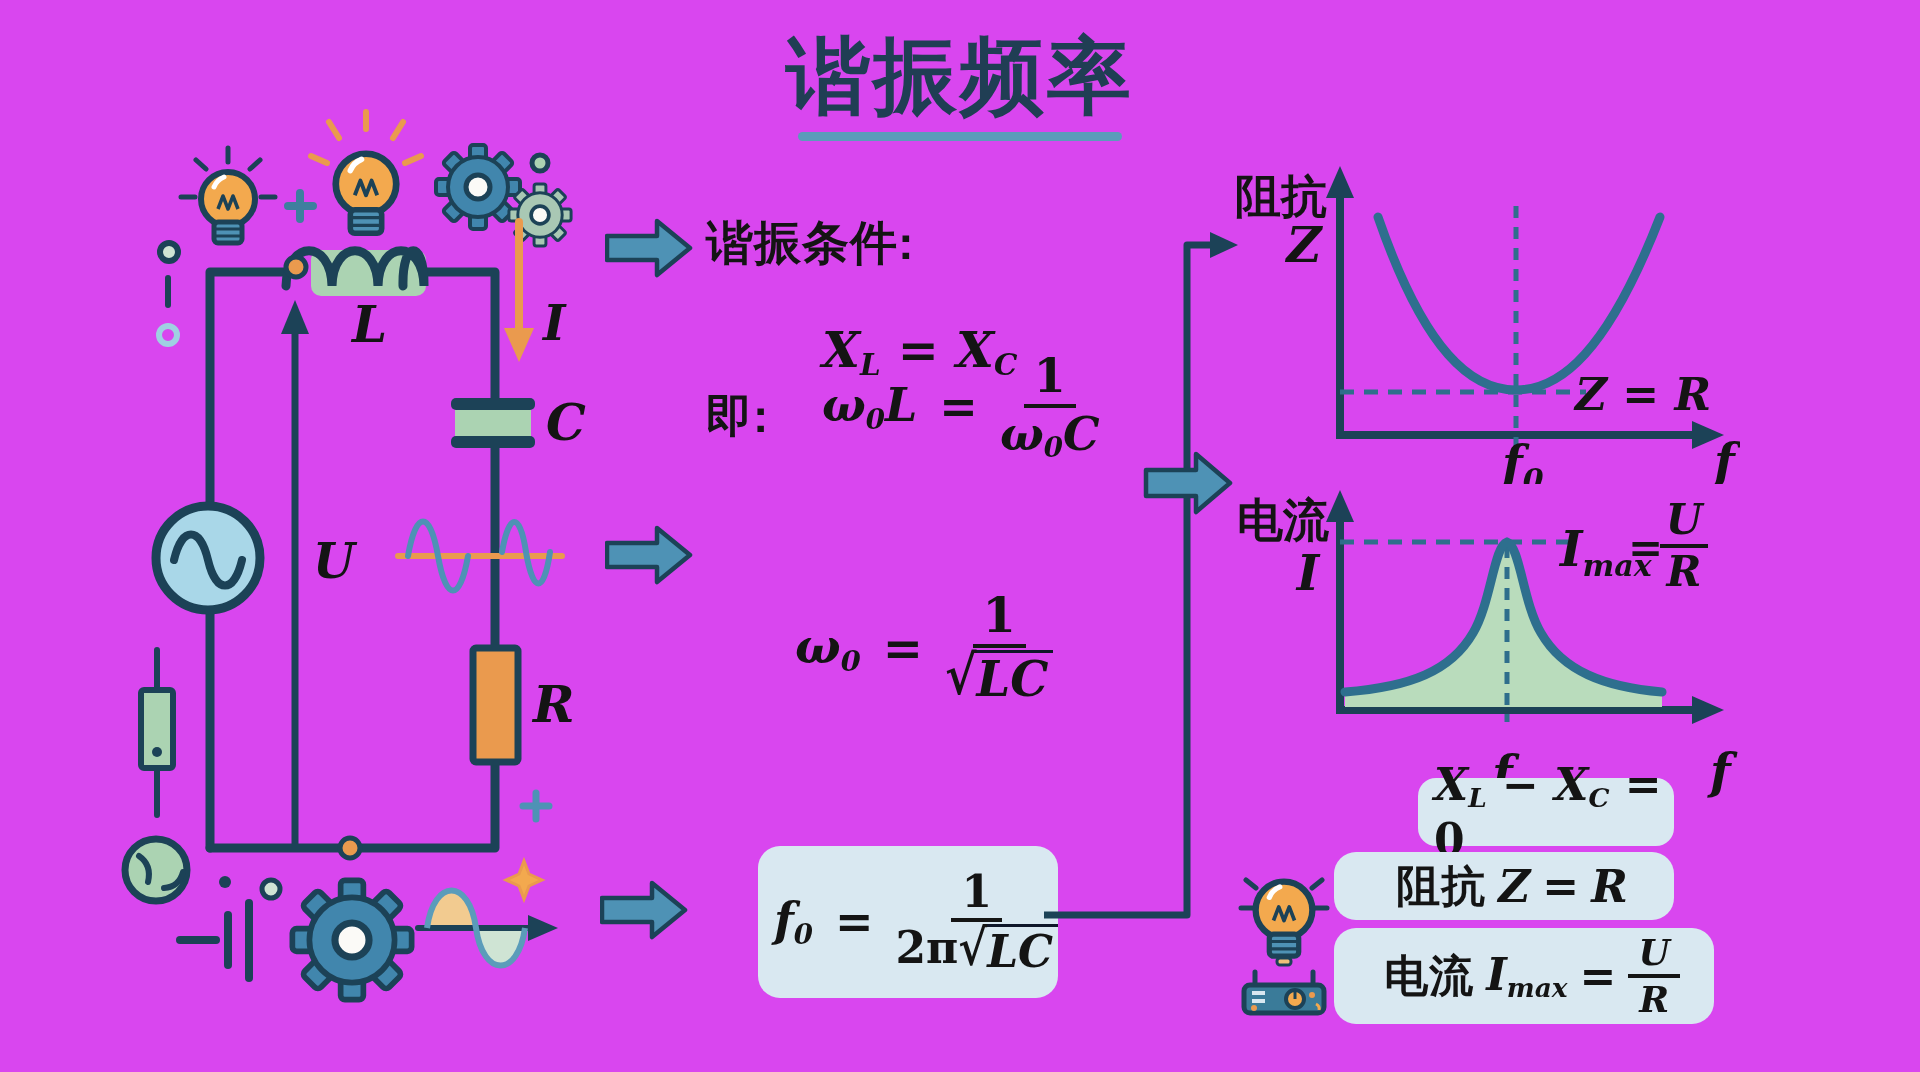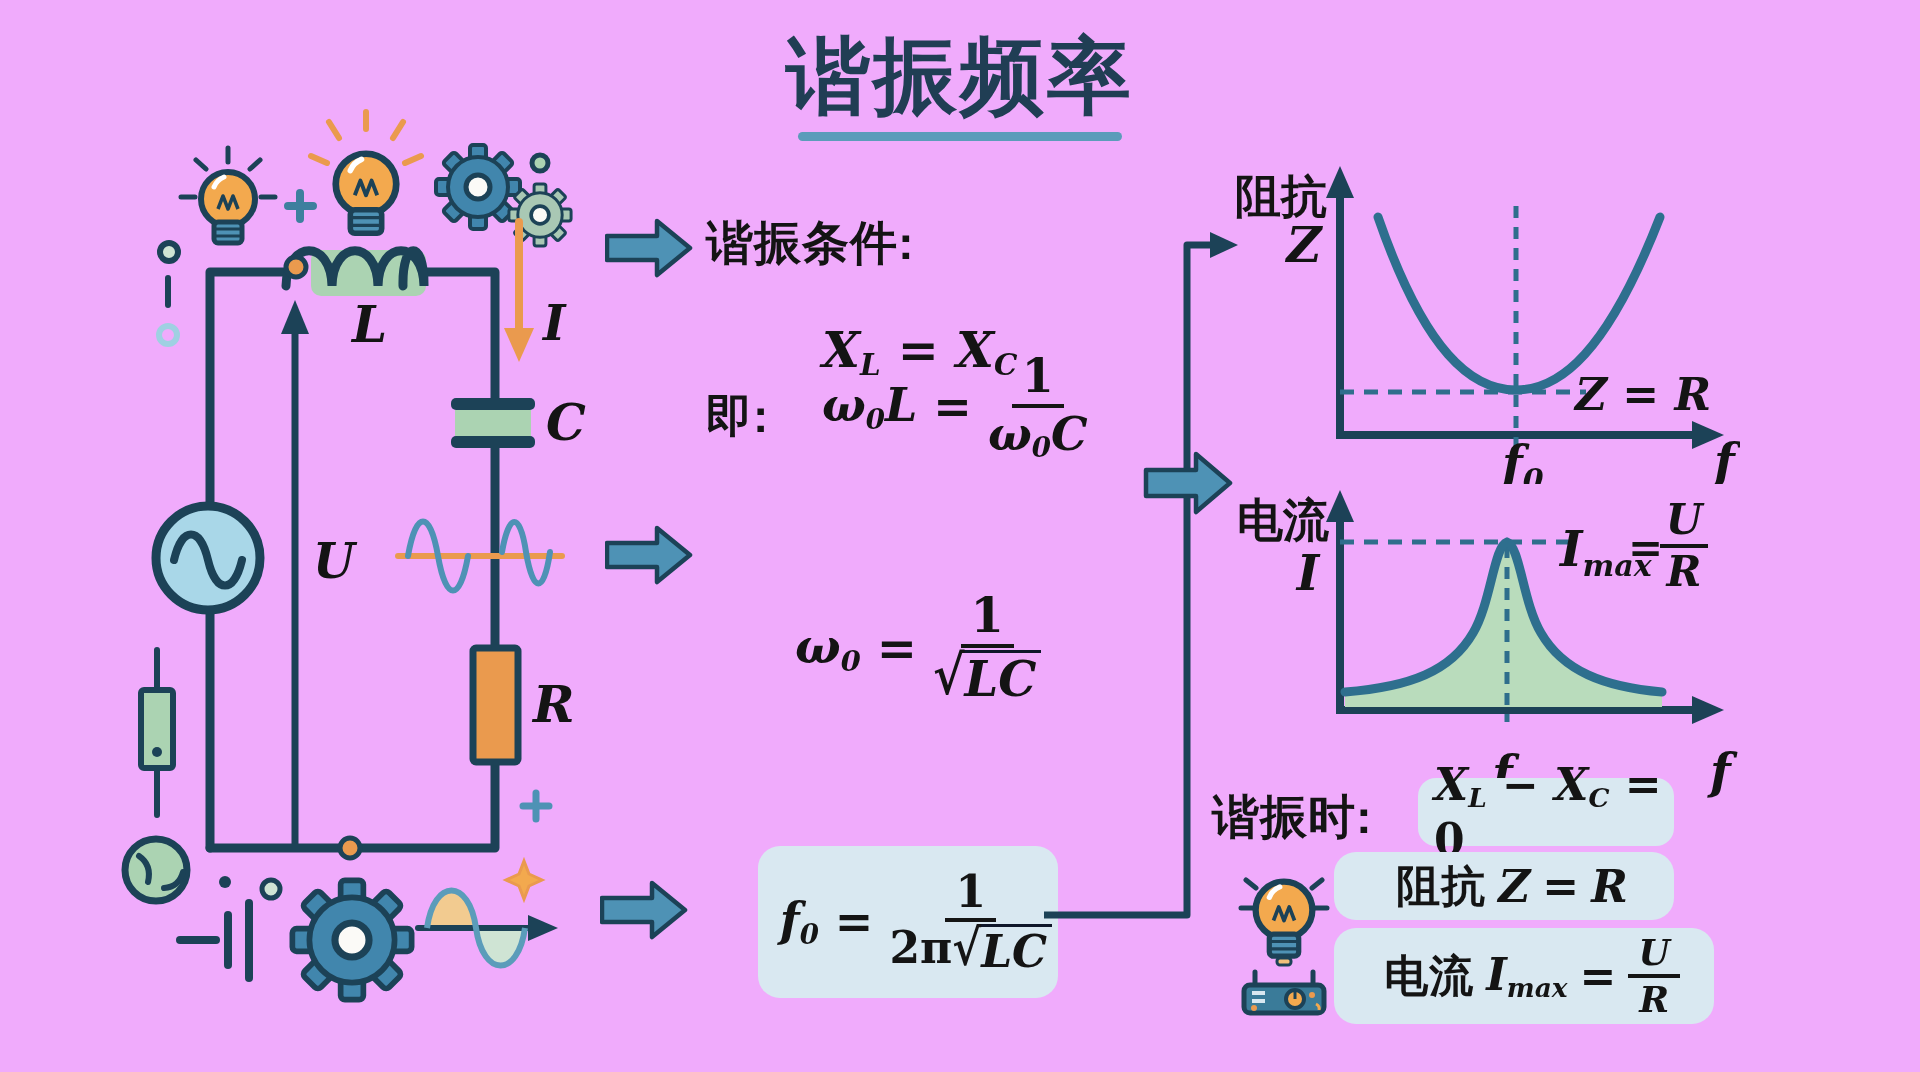--- a/index.html
+++ b/index.html
@@ -1,23 +1,23 @@
 <!DOCTYPE html>
 <html><head>
 <meta charset="utf-8">
 <style>
   html,body{margin:0;padding:0;background:#e8e8e8;}
-  .canvas{position:relative;width:1920px;height:1072px;background:#f0abfc;overflow:hidden;
+  .canvas{position:relative;width:1920px;height:1072px;background:#d946ef;overflow:hidden;
           font-family:"Liberation Sans",sans-serif;color:#161616;}
   .abs{position:absolute;}
   .cn{font-weight:800;color:#141414;letter-spacing:1px;}
   .math{font-family:"DejaVu Serif",serif;font-style:italic;font-weight:700;color:#141414;}
   .up{font-style:normal;}
   .msub{font-size:60%;vertical-align:-24%;font-style:italic;}
-  .mrow{display:inline-flex;align-items:center;gap:16px;white-space:nowrap;}
+  .mrow{display:inline-flex;align-items:center;gap:22px;white-space:nowrap;}
   .frac{display:inline-flex;flex-direction:column;align-items:center;line-height:1.08;vertical-align:middle;}
   .frac .num{padding:0 10px 2px 10px;border-bottom:4px solid #151515;}
   .frac .den{padding-top:2px;}
   .sqrt{display:inline-flex;align-items:flex-start;}
   .sqrt .rad{font-style:normal;font-weight:700;transform:scaleY(1.12);margin-right:-3px;}
   .sqrt .radicand{border-top:3px solid #0f172a;padding:1px 5px 0 3px;}
   .bluebox{background:#d9e8f1;border-radius:22px;display:flex;align-items:center;justify-content:center;padding-left:16px;}
   .title{font-size:84px;font-weight:800;color:#203e54;letter-spacing:3px;}
   .title-underline{background:#5b9cba;border-radius:5px;}
   svg text{user-select:none;}
@@ -238,21 +238,20 @@
       <text x="330" y="88" font-size="48" font-weight="700" font-style="italic" font-family="DejaVu Serif,serif" fill="#141414"><tspan>I</tspan><tspan dy="10" font-size="30">max</tspan></text>
       <text x="398" y="84" font-size="42" font-weight="700" font-family="DejaVu Serif,serif" fill="#141414">=</text>
       <path d="M430,68 H478" stroke="#141414" stroke-width="4"></path>
       <text x="454" y="56" text-anchor="middle" font-size="42" font-weight="700" font-style="italic" font-family="DejaVu Serif,serif" fill="#141414">U</text>
       <text x="454" y="108" text-anchor="middle" font-size="42" font-weight="700" font-style="italic" font-family="DejaVu Serif,serif" fill="#141414">R</text>
     </g>
     <text x="262" y="312" font-size="48" font-weight="700" font-style="italic" font-family="DejaVu Serif,serif" fill="#141414"><tspan>f</tspan><tspan dy="10" font-size="30">0</tspan></text>
     <text x="480" y="310" font-size="48" font-weight="700" font-style="italic" font-family="DejaVu Serif,serif" fill="#141414">f</text>
   </svg>
 
-  <div class="abs cn" style="left:1212px;top:786px;font-size:47px;">谐振时:</div>
   <div class="abs bluebox" style="left:1418px;top:778px;width:240px;height:68px;border-radius:18px;">
     <div class="math" style="font-size:44px;">
       <span>X</span><span class="msub">L</span>
       <span class="up">−</span>
       <span>X</span><span class="msub">C</span>
       <span class="up">= 0</span>
     </div>
   </div>
 
   <svg class="abs" style="left:1236px;top:854px;" width="96" height="164" viewBox="0 0 96 164">

